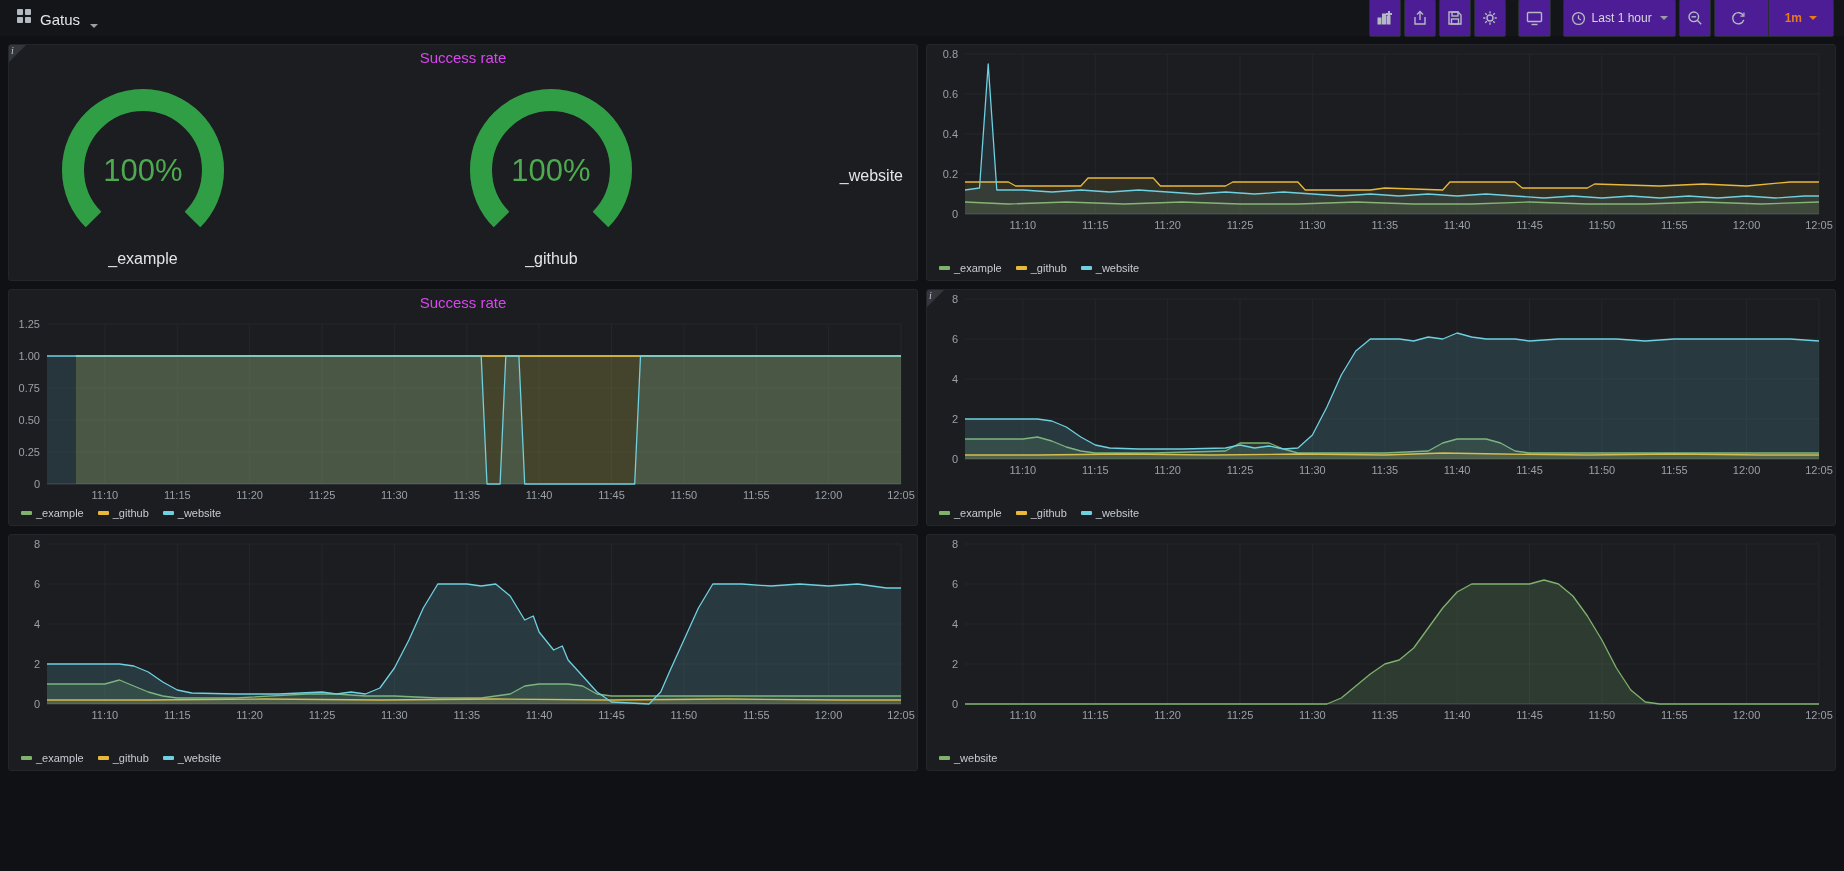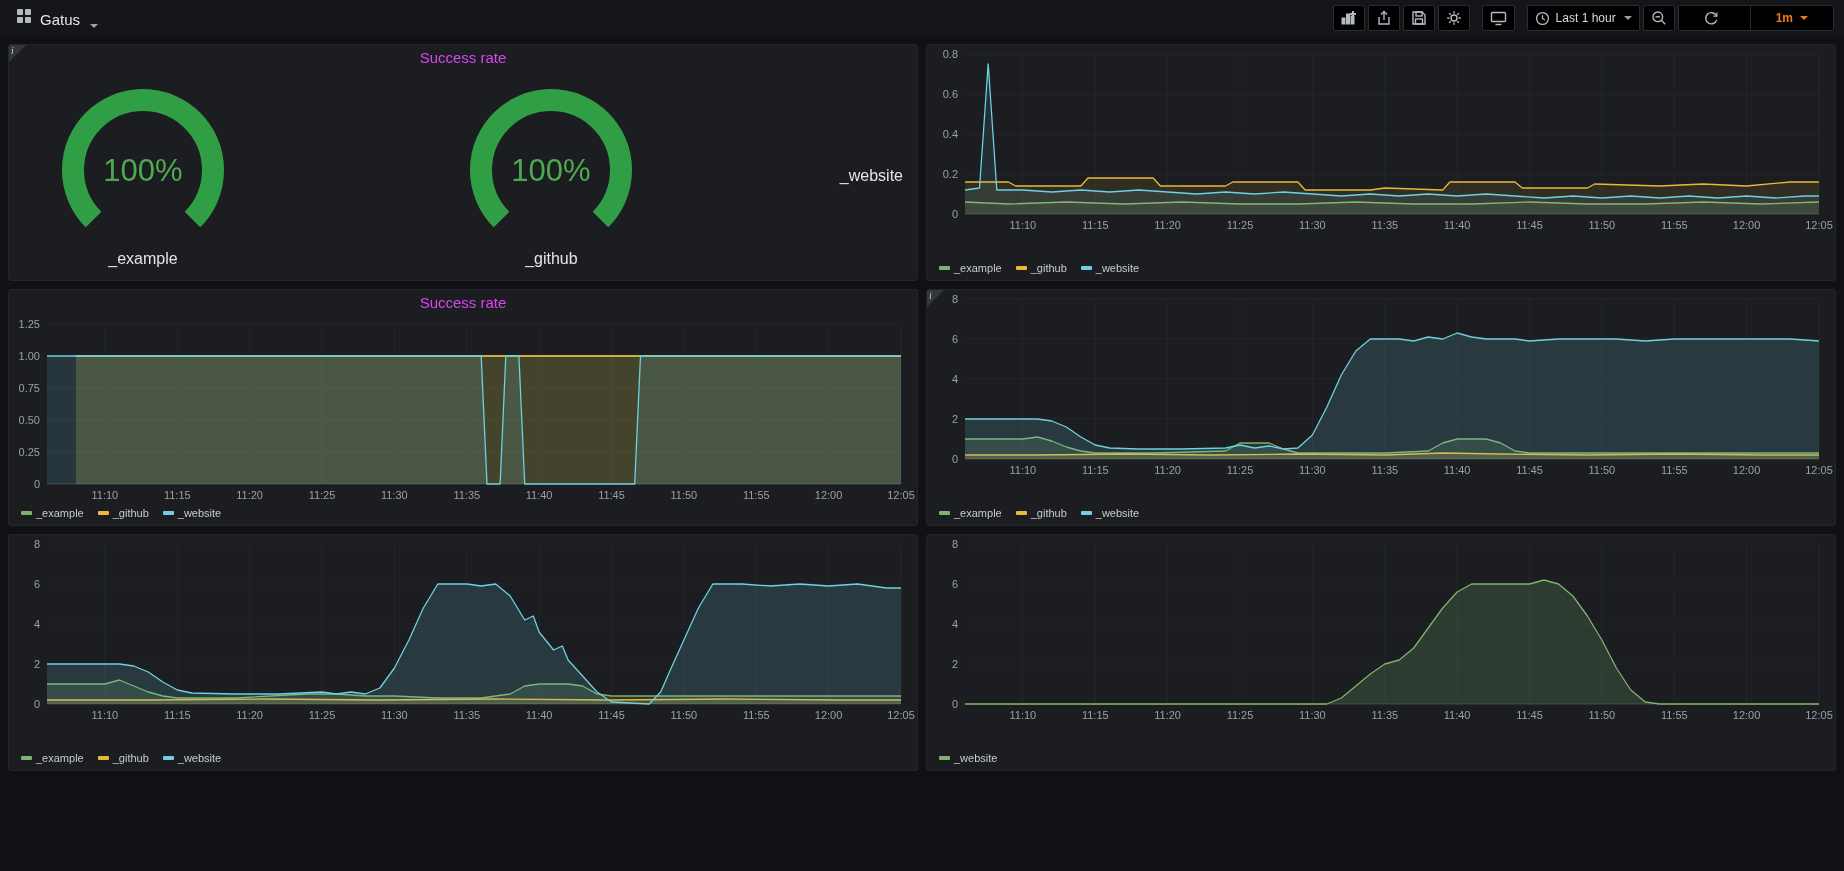--- a/index.html
+++ b/index.html
@@ -13,27 +13,27 @@
   
   .navbar{height:36px;display:flex;align-items:center;justify-content:space-between;
     padding:0 10px;background:#131519;}
   .nav-left{display:flex;align-items:flex-end;gap:8px;cursor:pointer;padding:4px 6px;border-radius:2px}
   .brand{font-size:15px;color:#e3e5e8}
   .caret{width:0;height:0;border-left:4px solid transparent;border-right:4px solid transparent;
     border-top:4px solid #9aa0a6;display:inline-block;margin-left:2px}
   .caret.orange{border-top-color:#eb7b18}
   .nav-right{display:flex;align-items:center}
   .btn-group{display:flex;gap:3px;margin-left:12px}
-  .nav-btn{height:26px;min-width:28px;display:flex;align-items:center;justify-content:center;
-    gap:6px;background:#000000;border:1px solid #282c33;border-radius:2px;padding:0 7px;
+  .nav-btn{height:38px;min-width:28px;display:flex;align-items:center;justify-content:center;
+    gap:6px;background:#4c1d95;border:1px solid #282c33;border-radius:2px;padding:0 7px;
     color:#b4bac2;font-size:12px;cursor:pointer}
   .nav-btn svg{display:block}
   .nav-btn .lbl{color:#d8d9da;font-size:12px}
   .split{display:flex;align-items:stretch;padding:0}
-  .split .seg{display:flex;align-items:center;gap:5px;padding:0 25px}
+  .split .seg{display:flex;align-items:center;gap:5px;padding:0 16px}
   .split .seg + .seg{border-left:1px solid #282c33}
   .interval{color:#eb7b18;font-size:12px;font-weight:bold}
   
   .dashboard{padding:8px;display:grid;grid-template-columns:1fr 1fr;gap:8px;grid-auto-rows:237px}
   .panel{background:#1b1d21;border:1px solid #24262b;border-radius:3px;position:relative;
     display:flex;flex-direction:column;overflow:hidden}
   .panel-header{height:25px;flex:0 0 25px;display:flex;align-items:center;justify-content:center;
     font-size:15px;color:#d946ef;cursor:pointer}
   .panel-body{flex:1;position:relative}
   .chart{position:absolute;left:0;top:0;right:0;bottom:0}

